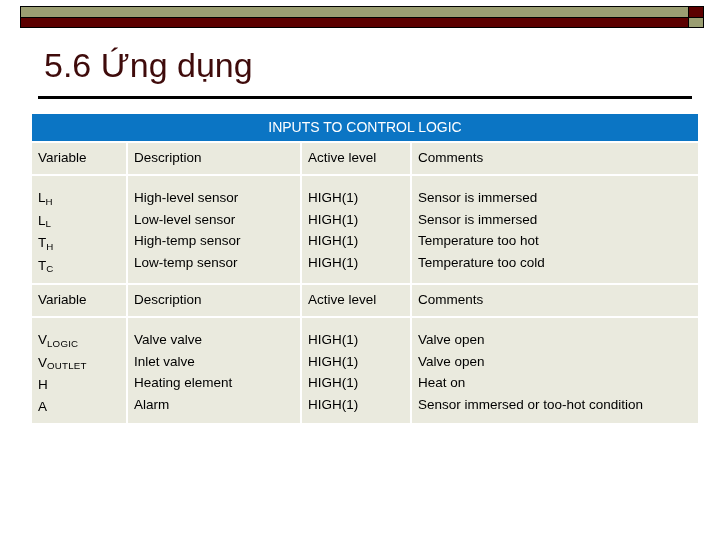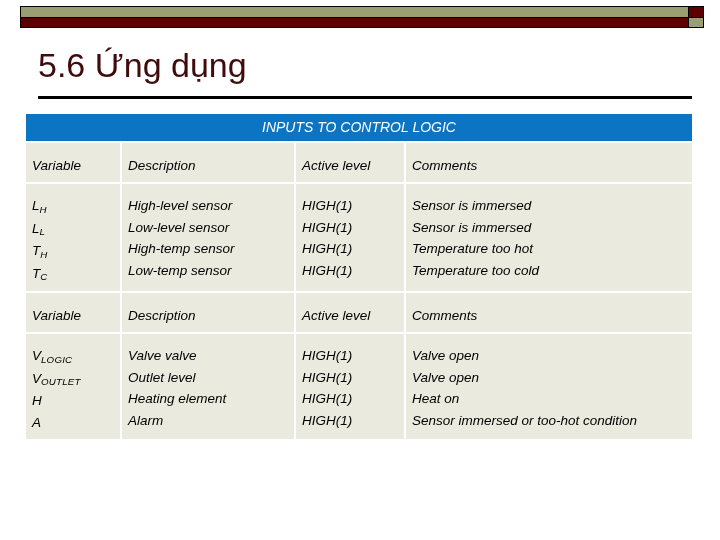--- a/index.html
+++ b/index.html
@@ -35,48 +35,47 @@
   }
   .banner-row-top { border-bottom: 1px solid #000000; }
   .banner-fill-olive { flex: 1 1 auto; background: #9b9e72; }
   .banner-fill-red   { flex: 1 1 auto; background: #5c0000; }
   .banner-cap-red    { width: 14px; background: #5c0000; border-left: 1px solid #000000; }
   .banner-cap-olive  { width: 14px; background: #9b9e72; border-left: 1px solid #000000; }
 
   
   .slide-title {
     position: absolute;
-    left: 38px;
+    left: 44px;
     top: 44px;
     font-size: 34px;
     line-height: 42px;
     color: #3f0b0b;
     font-weight: normal;
     white-space: nowrap;
   }
   .title-rule {
     position: absolute;
     left: 38px;
     top: 96px;
     width: 654px;
     height: 3px;
     background: #000000;
   }
 
   
   .data-table {
     position: absolute;
-    left: 24px;
+    left: 30px;
     top: 112px;
     width: 670px;
     border-collapse: separate;
     border-spacing: 2px 2px;
     table-layout: fixed;
     background: #ffffff;
-    font-style: italic;
   }
   .data-table td {
     background: #eaeade;
     padding: 3px 6px 4px 6px;
     font-size: 13.5px;
     line-height: 21.5px;
     color: #000000;
     vertical-align: top;
   }
   .col-variable    { width: 94px; }
@@ -88,21 +87,21 @@
     background: #0b75c4;
     color: #ffffff;
     text-align: center;
     font-size: 14px;
     line-height: 22px;
     padding: 2px 0 3px 0;
   }
   td.col-head {
     font-size: 13.5px;
     line-height: 22px;
-    padding-top: 12px;
+    padding-top: 4px;
     padding-bottom: 5px;
   }
   td.data-cell {
     padding-top: 11px;
     padding-bottom: 6px;
   }
   .cell-lines > span { display: block; white-space: nowrap; }
   sub {
     font-size: 0.72em;
     vertical-align: baseline;
@@ -190,21 +189,21 @@
           <div class="cell-lines">
             <span><span>V</span><sub>LOGIC</sub></span>
             <span><span>V</span><sub>OUTLET</sub></span>
             <span><span>H</span></span>
             <span><span>A</span></span>
           </div>
         </td>
         <td class="data-cell">
           <div class="cell-lines">
             <span>Valve valve</span>
-            <span>Outlet level</span>
+            <span>Inlet valve</span>
             <span>Heating element</span>
             <span>Alarm</span>
           </div>
         </td>
         <td class="data-cell">
           <div class="cell-lines">
             <span>HIGH(1)</span>
             <span>HIGH(1)</span>
             <span>HIGH(1)</span>
             <span>HIGH(1)</span>

